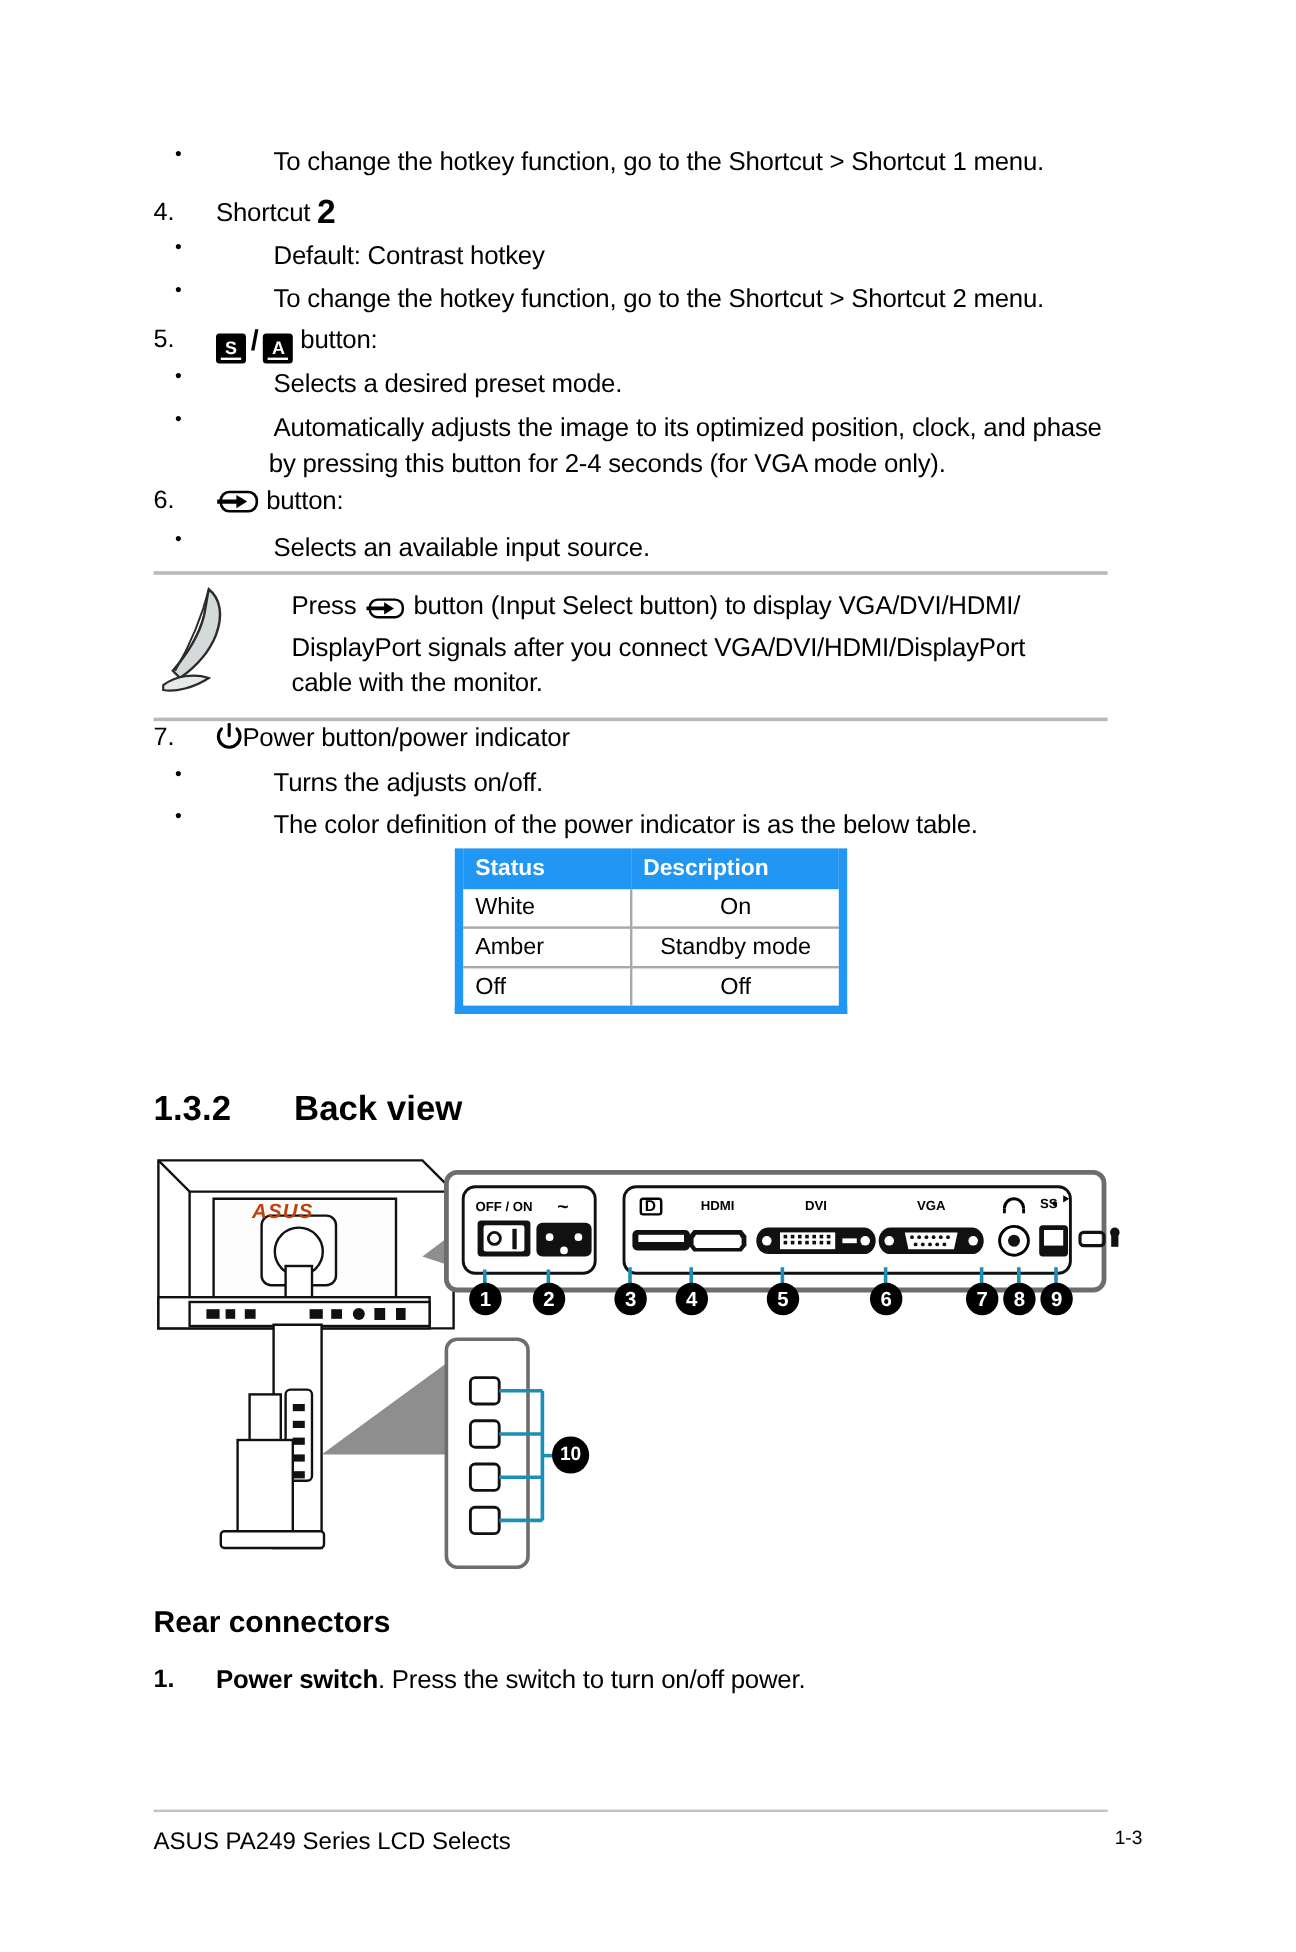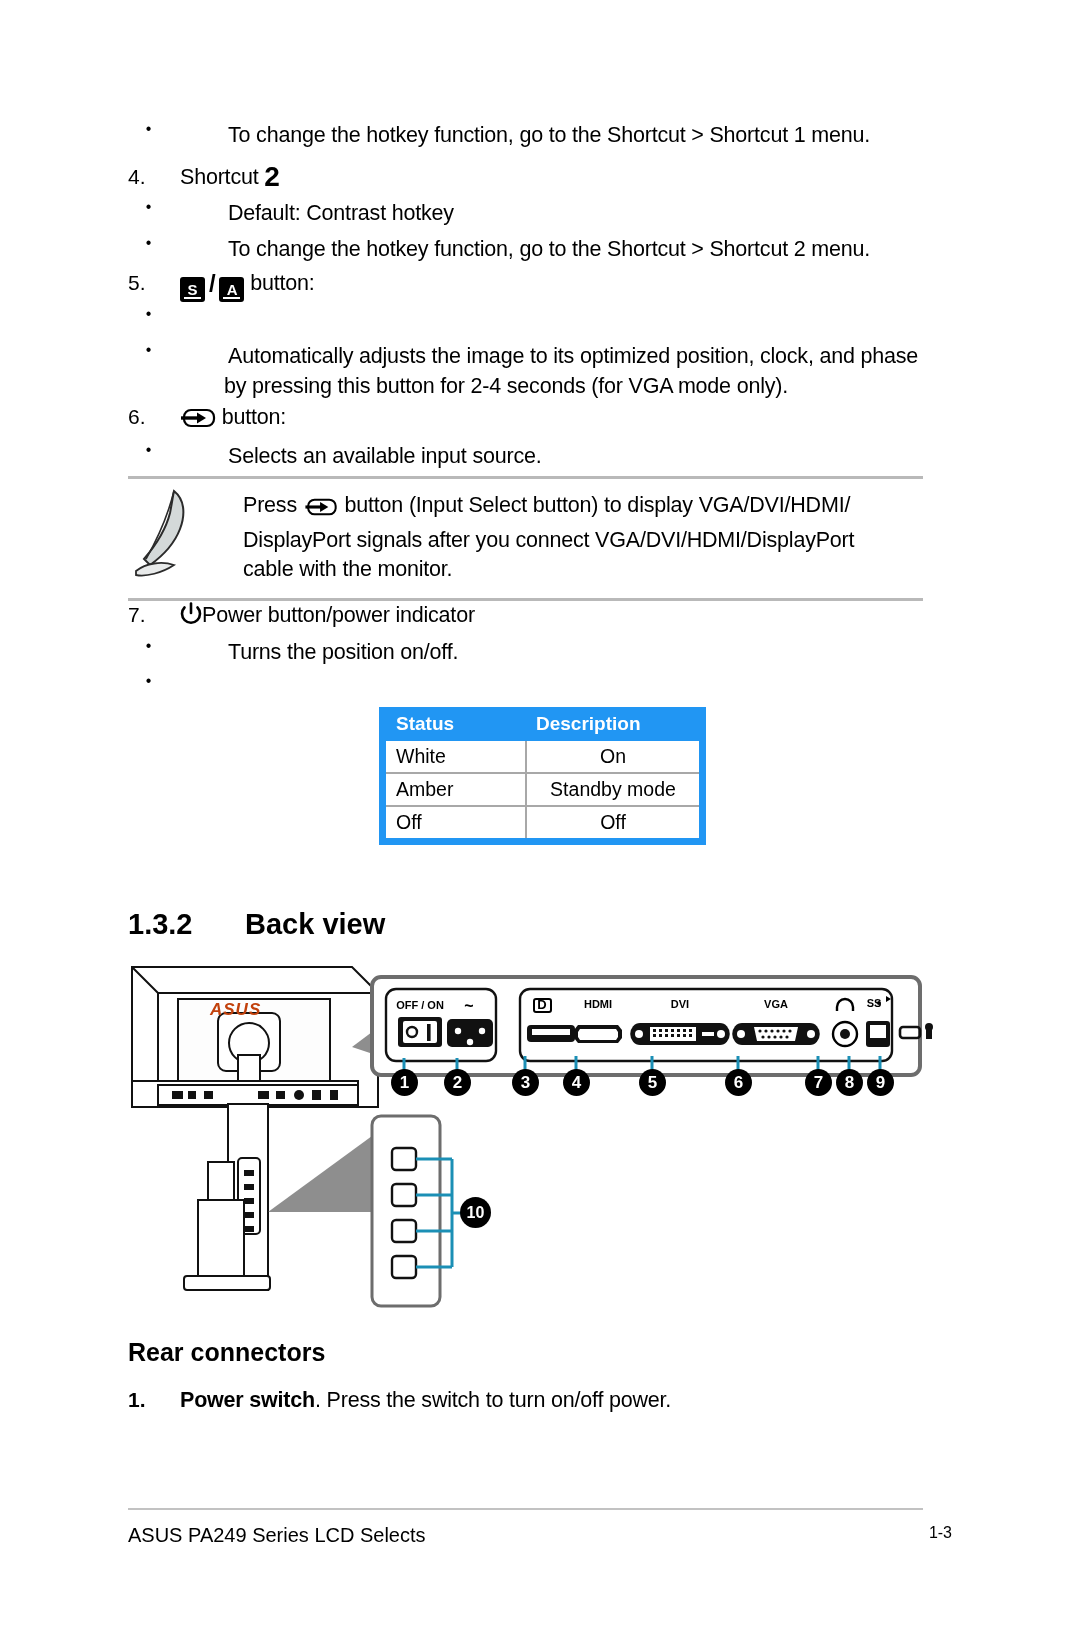--- a/index.html
+++ b/index.html
@@ -119,20 +119,21 @@
   <div class="num-item" style="left:128px; top:268px;">
     <span class="num">5.</span>
     <span class="body-txt">
       <span class="keycap">S</span><span class="slash">/</span><span class="keycap">A</span>
       <span>button:</span>
     </span>
   </div>
 
   <div class="bullet-item" style="left:128px; top:305px; width:800px;">
     <span class="bdot">&nbsp;&nbsp;&nbsp;&nbsp;•</span>
+    <span class="body-txt">Selects a desired preset mode.</span>
   </div>
   <div class="bullet-item" style="left:128px; top:341px; width:810px;">
     <span class="bdot">&nbsp;&nbsp;&nbsp;&nbsp;•</span>
     <span class="body-txt">Automatically adjusts the image to its optimized position, clock, and phase</span>
   </div>
   <div class="bullet-item" style="left:224px; top:371px; width:720px;">
     <span class="body-txt">by pressing this button for 2-4 seconds (for VGA mode only).</span>
   </div>
 
   <div class="num-item" style="left:128px; top:402px;">
@@ -188,24 +189,25 @@
         <svg width="22" height="24" viewBox="0 0 22 24">
           <path d="M4.5 5.5 A9 9 0 1 0 17.5 5.5" fill="none" stroke="#000" stroke-width="2.6" stroke-linecap="round"></path>
           <line x1="11" y1="1.5" x2="11" y2="11" stroke="#000" stroke-width="2.6" stroke-linecap="round"></line>
         </svg>
       </span><span>Power button/power indicator</span>
     </span>
   </div>
 
   <div class="bullet-item" style="left:128px; top:637px; width:800px;">
     <span class="bdot">&nbsp;&nbsp;&nbsp;&nbsp;•</span>
-    <span class="body-txt">Turns the position on/off.</span>
+    <span class="body-txt">Turns the adjusts on/off.</span>
   </div>
   <div class="bullet-item" style="left:128px; top:672px; width:820px;">
     <span class="bdot">&nbsp;&nbsp;&nbsp;&nbsp;•</span>
+    <span class="body-txt">The color definition of the power indicator is as the below table.</span>
   </div>
 
   <div class="status-table">
     <table>
       <thead>
         <tr>
           <th>Status</th>
           <th>Description</th>
         </tr>
       </thead>

